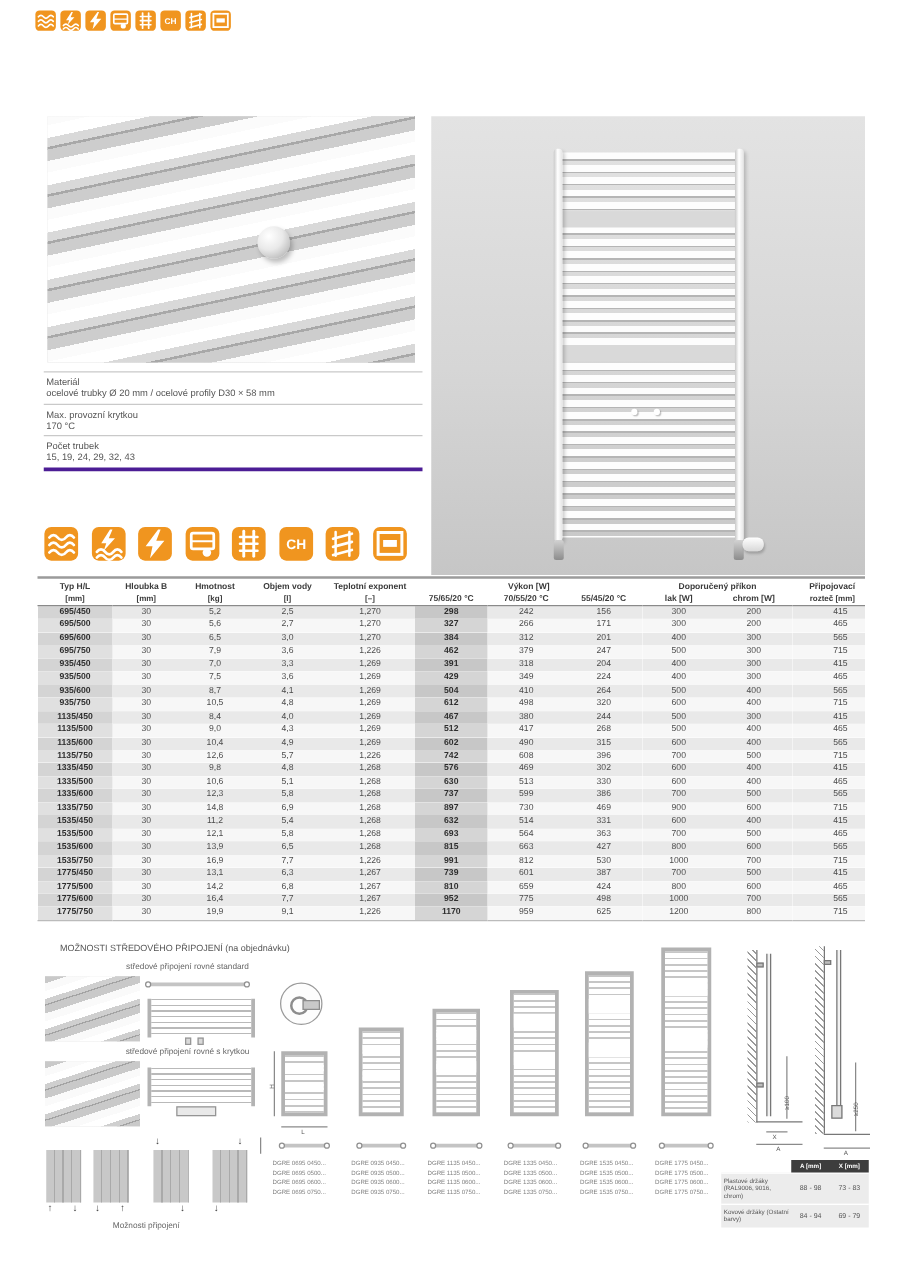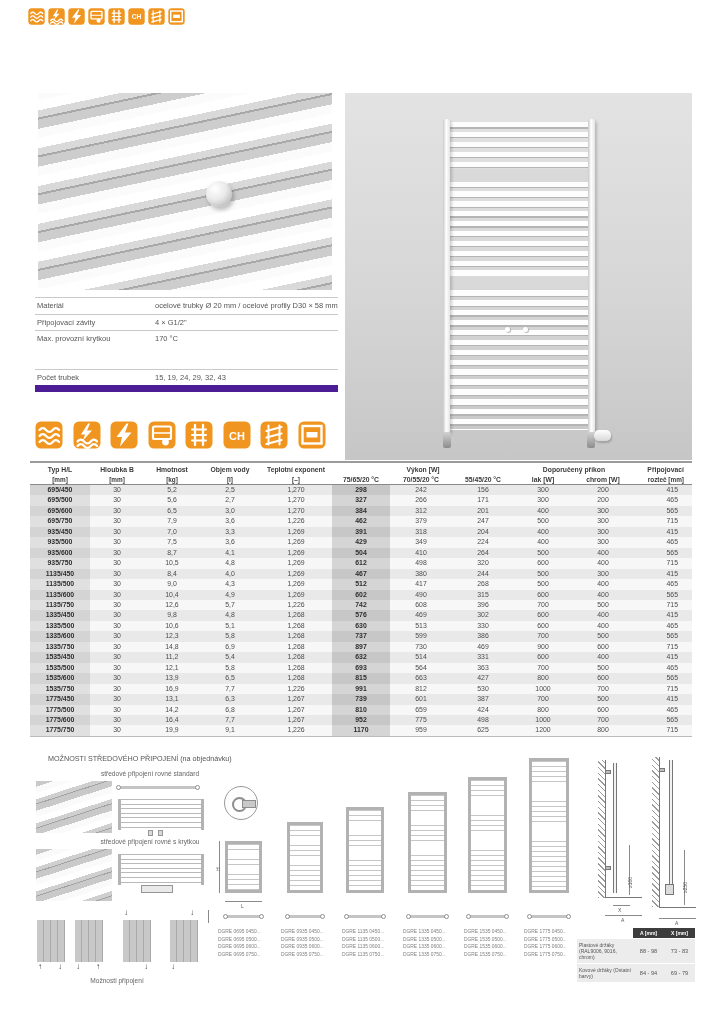--- a/index.html
+++ b/index.html
@@ -35,22 +35,22 @@
     background:repeating-linear-gradient(180deg,#fdfdfd 0 5.4px,#b5b5b5 5.4px 6.6px,rgba(0,0,0,0) 6.6px 9.9px);}
   .big-rad .gap{position:absolute;left:6px;right:6px;height:13px;background:#d9d9d9;}
   .big-rad .vent{position:absolute;width:5px;height:5px;border-radius:50%;background:#fff;box-shadow:1px 1px 1px rgba(0,0,0,.25);}
   .big-rad .stub{position:absolute;bottom:-15px;width:8px;height:16px;border-radius:2px;
     background:linear-gradient(180deg,#d2d2d2,#8c8c8c);}
   .big-rad .thermo{position:absolute;right:-16px;bottom:-8px;width:17px;height:11px;border-radius:5px;
     background:linear-gradient(180deg,#ffffff,#d8d8d8);box-shadow:1px 2px 2px rgba(0,0,0,.2);}
 
   
   #materials{left:35px;top:297px;width:303px;font-size:7.5px;color:#555;}
-  #materials .mrow{display:flex;border-top:1px solid #c9c9c9;padding:3.2px 0 3.4px 2px;}
-  #materials .mrow:last-child{border-bottom:7px solid #4c1d95;margin-top:22px;}
+  #materials .mrow{display:flex;border-top:1px solid #c9c9c9;padding:3.2px 0 3.4px 2px;flex-direction:column;}
+  #materials .mrow:last-child{border-bottom:3px solid #4c1d95;}
   #materials .ml{width:118px;flex:none;}
   #materials .mv{flex:1;}
 
   
   #divider{left:30px;top:461px;width:662px;height:2px;background:#9b9b9b;}
 
   
   #spec{left:30px;top:465px;width:662px;border-collapse:collapse;table-layout:fixed;}
   #spec th{font-size:6.8px;font-weight:bold;color:#3a3a3a;padding:0;line-height:9.5px;vertical-align:bottom;}
   #spec thead{border-bottom:1px solid #8a8a8a;}
@@ -205,24 +205,20 @@
       <div class="stub" style="left:0;"></div>
       <div class="stub" style="right:0;"></div>
       <div class="thermo"></div>
     </div>
   </div>
 
   <div id="materials" class="abs">
     <div class="mrow">
         <span class="ml">Materiál</span>
         <span class="mv">ocelové trubky Ø 20 mm / ocelové profily D30 × 58 mm</span>
-      </div>
-    <div class="mrow">
-        <span class="ml">Připojovací závity</span>
-        <span class="mv">4 × G1/2"</span>
       </div>
     <div class="mrow">
         <span class="ml">Max. provozní krytkou</span>
         <span class="mv">170 °C</span>
       </div>
     <div class="mrow">
         <span class="ml">Počet trubek</span>
         <span class="mv">15, 19, 24, 29, 32, 43</span>
       </div>
   </div>

